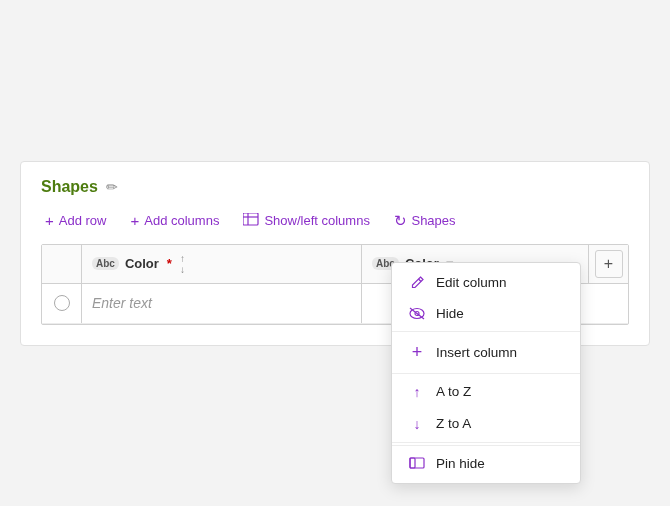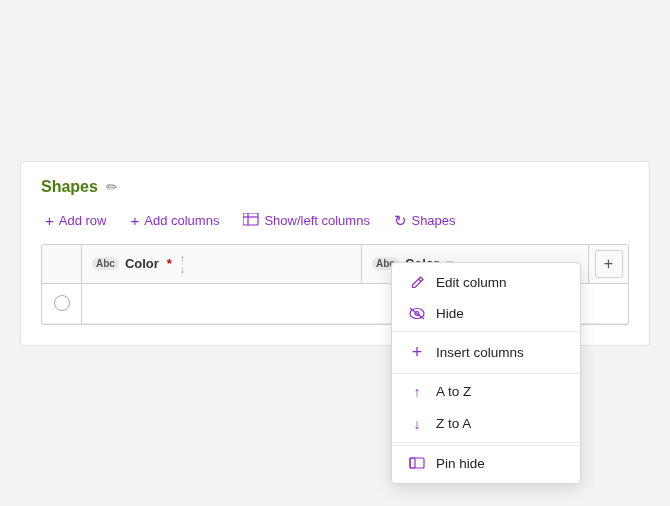--- a/index.html
+++ b/index.html
@@ -261,20 +261,23 @@
         <span class="chevron-down">▾</span>
       </div>
       <div class="th-add">
         <div class="th-add-btn">+</div>
       </div>
     </div>
     <div class="table-row">
       <div class="td-checkbox">
         <div class="radio-circle"></div>
       </div>
+      <div class="td-name">
+        <span class="placeholder-text">Enter text</span>
+      </div>
       <div class="td-color"></div>
     </div>
   </div>
 
   <div class="dropdown-menu">
     <div class="menu-item">
       <span class="mi-icon">
         <svg width="15" height="15" viewBox="0 0 15 15" fill="none" xmlns="http://www.w3.org/2000/svg">
           <path d="M10.5 2L13 4.5L5 12.5H2.5V10L10.5 2Z" stroke="#8b2fc9" stroke-width="1.2" fill="none"></path>
           <line x1="8.5" y1="4" x2="11" y2="6.5" stroke="#8b2fc9" stroke-width="1.2"></line>
@@ -288,21 +291,21 @@
           <ellipse cx="8" cy="6.5" rx="7" ry="5" stroke="#8b2fc9" stroke-width="1.2" fill="none"></ellipse>
           <circle cx="8" cy="6.5" r="2" stroke="#8b2fc9" stroke-width="1.2" fill="none"></circle>
           <line x1="1" y1="1" x2="15" y2="12" stroke="#8b2fc9" stroke-width="1.2"></line>
         </svg>
       </span>
       <span>Hide</span>
     </div>
     <div class="menu-divider"></div>
     <div class="menu-item">
       <span class="mi-icon" style="font-size:18px;font-weight:300;color:#8b2fc9;">+</span>
-      <span>Insert columns</span>
+      <span>Insert column</span>
     </div>
     <div class="menu-divider"></div>
     <div class="menu-item">
       <span class="mi-icon" style="color:#8b2fc9;font-size:14px;">↑</span>
       <span>A to Z</span>
     </div>
     <div class="menu-item">
       <span class="mi-icon" style="color:#8b2fc9;font-size:14px;">↓</span>
       <span>Z to A</span>
     </div>

